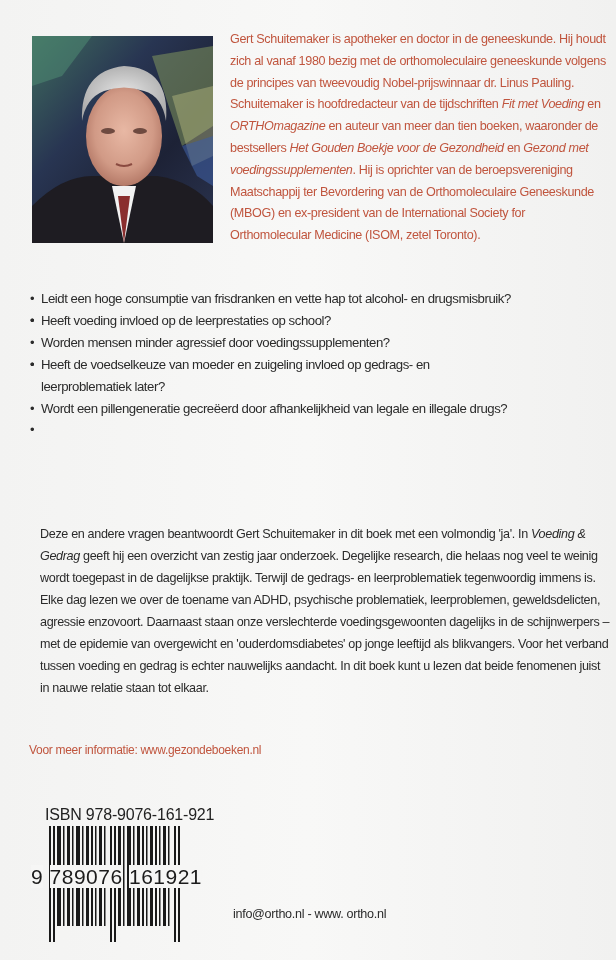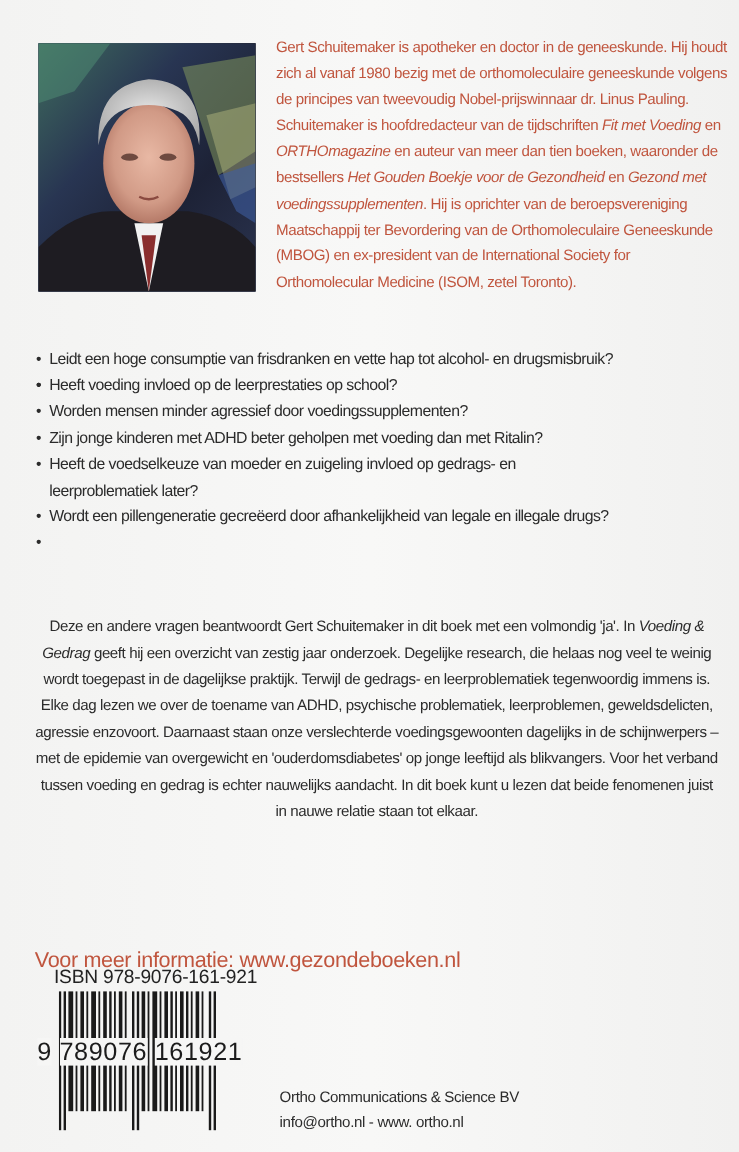--- a/index.html
+++ b/index.html
@@ -36,26 +36,26 @@
       font-size: 13.2px; line-height: 21.9px; color: #2b2b2b;
       letter-spacing: -0.45px;
     }
     .questions li { position: relative; padding-left: 11px; }
     .questions li .bullet {
       position: absolute; left: 0; top: 0; font-size: 13px;
     }
     .body-text {
       position: absolute; left: 28px; top: 511px; width: 572px;
       font-size: 12.6px; line-height: 22px; color: #2b2b2b;
-      letter-spacing: -0.35px; margin: 0; text-align: center;
+      letter-spacing: -0.35px; margin: 12px;
     }
     .body-text em { font-style: italic; }
     .more-info {
       position: absolute; left: 29px; top: 743px;
-      font-size: 18px; color: #c0553e; letter-spacing: -0.3px; margin-top: 47px;
+      font-size: 12px; color: #c0553e; letter-spacing: -0.3px;
     }
     .isbn-label {
       position: absolute; left: 45px; top: 806px;
       font-size: 16px; color: #222; letter-spacing: -0.2px;
     }
     .barcode {
       position: absolute; left: 49px; top: 826px; width: 131px; height: 116px;
     }
     .barcode-digits {
       position: absolute; left: 31px; top: 865px; width: 160px;
@@ -111,21 +111,21 @@
 
   <div class="bio">
     <p><span>Gert Schuitemaker is apotheker en doctor in de geneeskunde. Hij houdt zich al vanaf 1980 bezig met de orthomoleculaire geneeskunde volgens de principes van tweevoudig Nobel-prijswinnaar dr. Linus Pauling. Schuitemaker is hoofdredacteur van de tijdschriften </span><em>Fit met Voeding</em><span> en </span><em>ORTHOmagazine</em><span> en auteur van meer dan tien boeken, waaronder de bestsellers </span><em>Het Gouden Boekje voor de Gezondheid</em><span> en </span><em>Gezond met voedingssupplementen</em><span>. Hij is oprichter van de beroepsvereniging Maatschappij ter Bevordering van de Orthomoleculaire Geneeskunde (MBOG) en ex-president van de International Society for Orthomolecular Medicine (ISOM, zetel Toronto).</span></p>
   </div>
 
   <ul class="questions">
     <li><span class="bullet">•</span><span>Leidt een hoge consumptie van frisdranken en vette hap tot alcohol- en drugsmisbruik?</span></li>
     <li><span class="bullet">•</span></li>
     <li><span class="bullet">•</span><span>Heeft voeding invloed op de leerprestaties op school?</span></li>
     <li><span class="bullet">•</span><span>Worden mensen minder agressief door voedingssupplementen?</span></li>
-    <li><span class="bullet">•</span><span>Zijn jonge kinderen met ADHD beter geholpen met voeding dan met Ritalin?</span></li>
+    <li><span class="bullet">•</span></li>
     <li style="width:470px;"><span class="bullet">•</span><span>Heeft de voedselkeuze van moeder en zuigeling  invloed op gedrags- en leerproblematiek later?</span></li>
     <li><span class="bullet">•</span><span>Wordt een pillengeneratie gecreëerd door afhankelijkheid van legale en illegale drugs?</span></li>
     <li><span class="bullet">•</span></li>
   </ul>
 
   <p class="body-text"><span>Deze en andere vragen beantwoordt  Gert Schuitemaker in dit boek met een volmondig 'ja'. In </span><em>Voeding &amp; Gedrag</em><span> geeft hij een overzicht van zestig jaar onderzoek. Degelijke research, die helaas nog veel te weinig wordt toegepast in de dagelijkse praktijk. Terwijl de gedrags- en leerproblematiek tegenwoordig immens is. Elke dag lezen we over de toename van ADHD, psychische problematiek, leerproblemen, geweldsdelicten, agressie enzovoort. Daarnaast staan onze verslechterde voedingsgewoonten dagelijks in de schijnwerpers – met de epidemie van overgewicht en 'ouderdomsdiabetes' op jonge leeftijd als blikvangers. Voor het verband tussen voeding en gedrag is echter nauwelijks aandacht. In dit boek kunt u lezen dat beide fenomenen juist in nauwe relatie staan tot elkaar.</span></p>
 
   <div class="more-info">
     <span>Voor meer informatie: </span><span>www.gezondeboeken.nl</span>
   </div>
@@ -164,17 +164,16 @@
       <rect x="125" y="0" width="2" height="116"></rect>
       <rect x="129" y="0" width="2" height="116"></rect>
     </g>
   </svg>
 
   <div class="barcode-digits">
     <span>9</span>&nbsp;<span>789076</span>&nbsp;<span>161921</span>
   </div>
 
   <div class="publisher">
-    <div>Ortho Communications &amp; Science BV</div>
     <div>info@ortho.nl - www. ortho.nl</div>
   </div>
 
 </div>
 
 </body></html>

